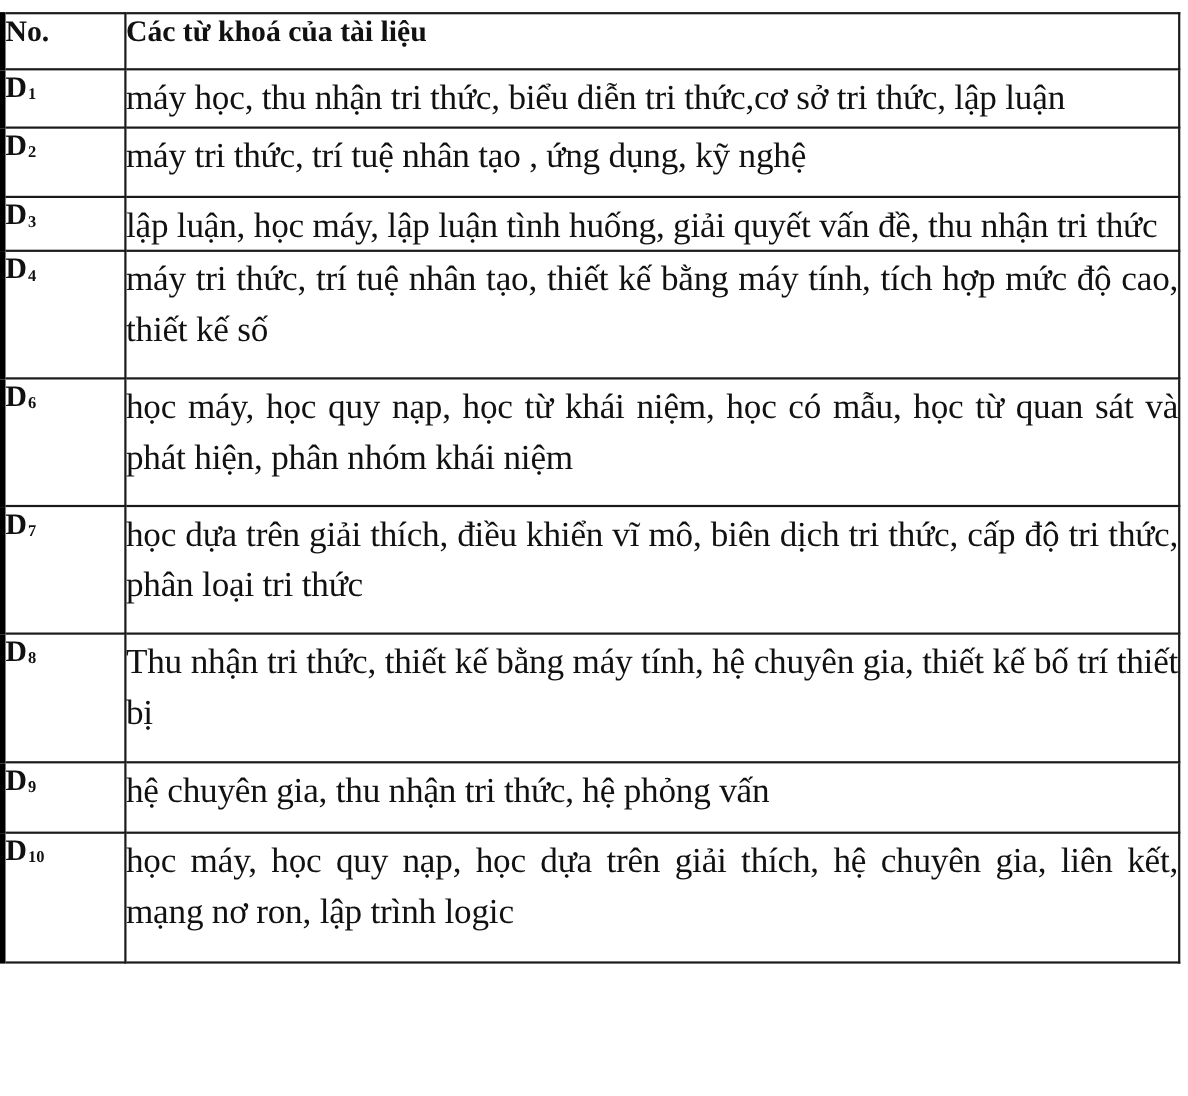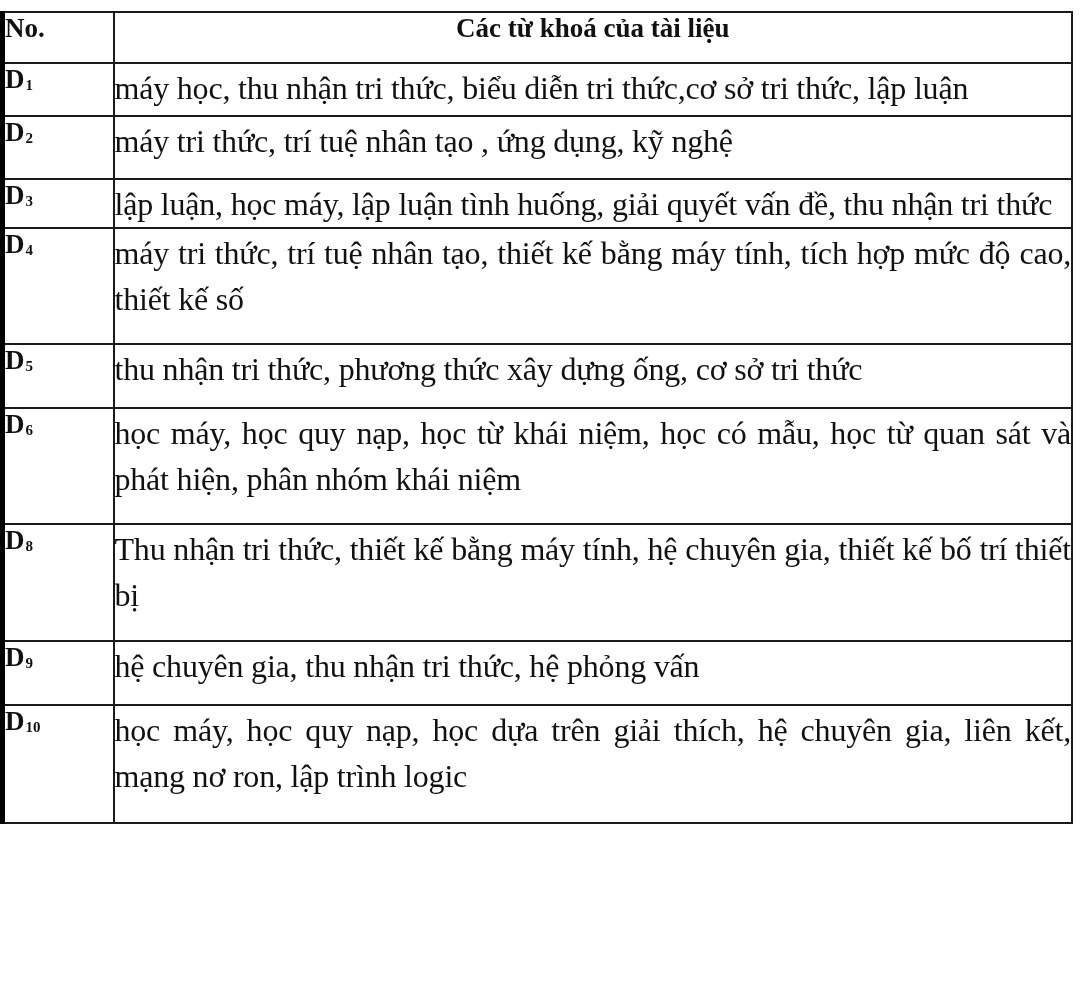--- a/index.html
+++ b/index.html
@@ -39,21 +39,21 @@
       font-weight: bold;
       font-size: 27px;
       text-align: left;
       padding: 9px 0 0 12px;
       height: 49px;
       line-height: 30px;
     }
     .hdr-kw {
       font-weight: bold;
       font-size: 27px;
-      text-align: center;
+      text-align: left;
       padding: 9px 0 0 123px;
       line-height: 30px;
     }
     .cell-id {
       font-weight: bold;
       font-size: 27px;
       padding: 10px 0 0 12px;
       line-height: 30px;
     }
     .cell-id sub {
@@ -117,30 +117,30 @@
       <td class="cell-kw">
           <span class="kw-text">lập luận, học máy, lập luận tình huống, giải quyết vấn đề, thu nhận tri thức</span>
         </td>
     </tr>
     <tr class="h4">
       <td class="cell-id"><span>D</span><sub>4</sub></td>
       <td class="cell-kw">
           <span class="kw-text">máy tri thức, trí tuệ nhân tạo, thiết kế bằng máy tính, tích hợp mức độ cao, thiết kế số</span>
         </td>
     </tr>
-    <tr class="h5">
-      <td class="cell-id"><span>D</span><sub>5</sub></td>
-      <td class="cell-kw">
-          <span class="kw-text">thu nhận tri thức, phương thức xây dựng ống, cơ sở tri thức</span>
-        </td>
-    </tr>
     <tr class="h6">
       <td class="cell-id"><span>D</span><sub>6</sub></td>
       <td class="cell-kw">
           <span class="kw-text">học máy, học quy nạp, học từ khái niệm, học có mẫu, học từ quan sát và phát hiện, phân nhóm khái niệm</span>
+        </td>
+    </tr>
+    <tr class="h7">
+      <td class="cell-id"><span>D</span><sub>7</sub></td>
+      <td class="cell-kw">
+          <span class="kw-text">học dựa trên giải thích, điều khiển vĩ mô, biên dịch tri thức, cấp độ tri thức, phân loại tri thức</span>
         </td>
     </tr>
     <tr class="h8">
       <td class="cell-id"><span>D</span><sub>8</sub></td>
       <td class="cell-kw">
           <span class="kw-text">Thu nhận tri thức, thiết kế bằng máy tính, hệ chuyên gia, thiết kế bố trí thiết bị</span>
         </td>
     </tr>
     <tr class="h9">
       <td class="cell-id"><span>D</span><sub>9</sub></td>

